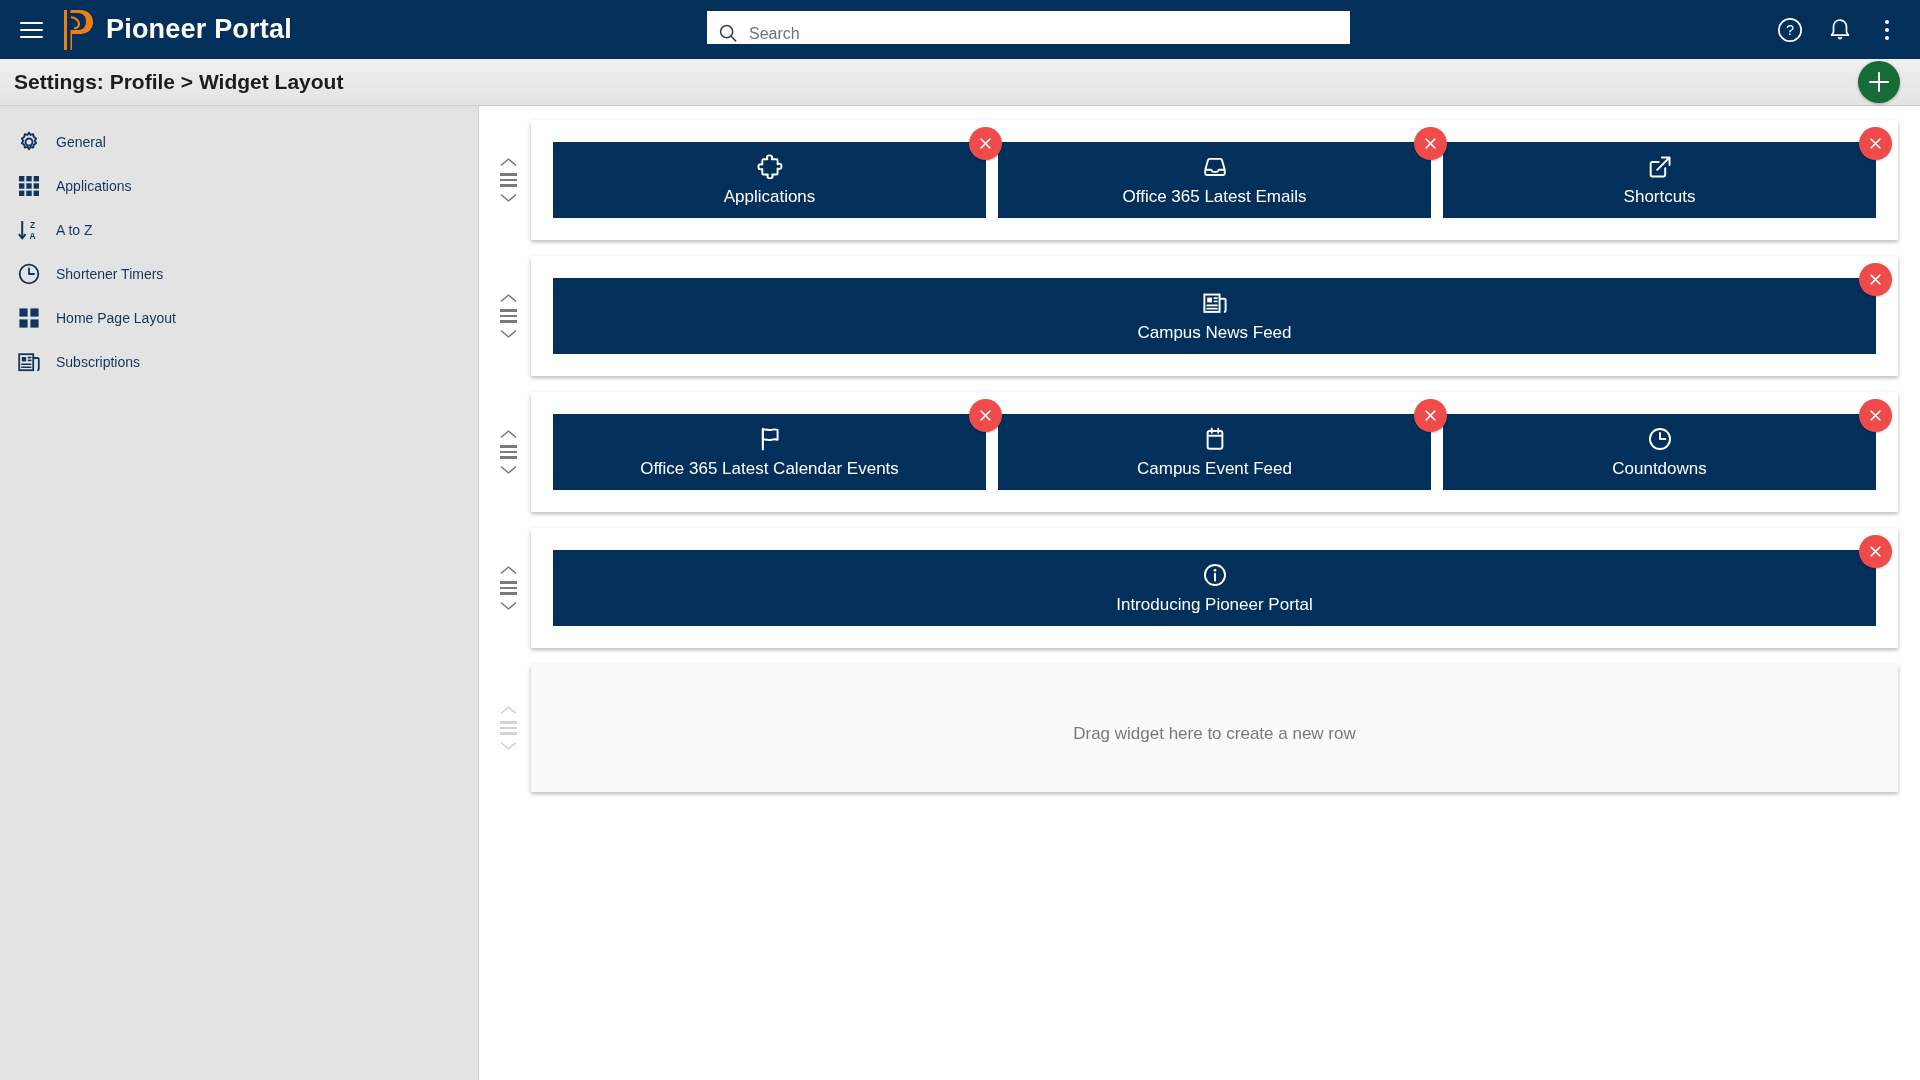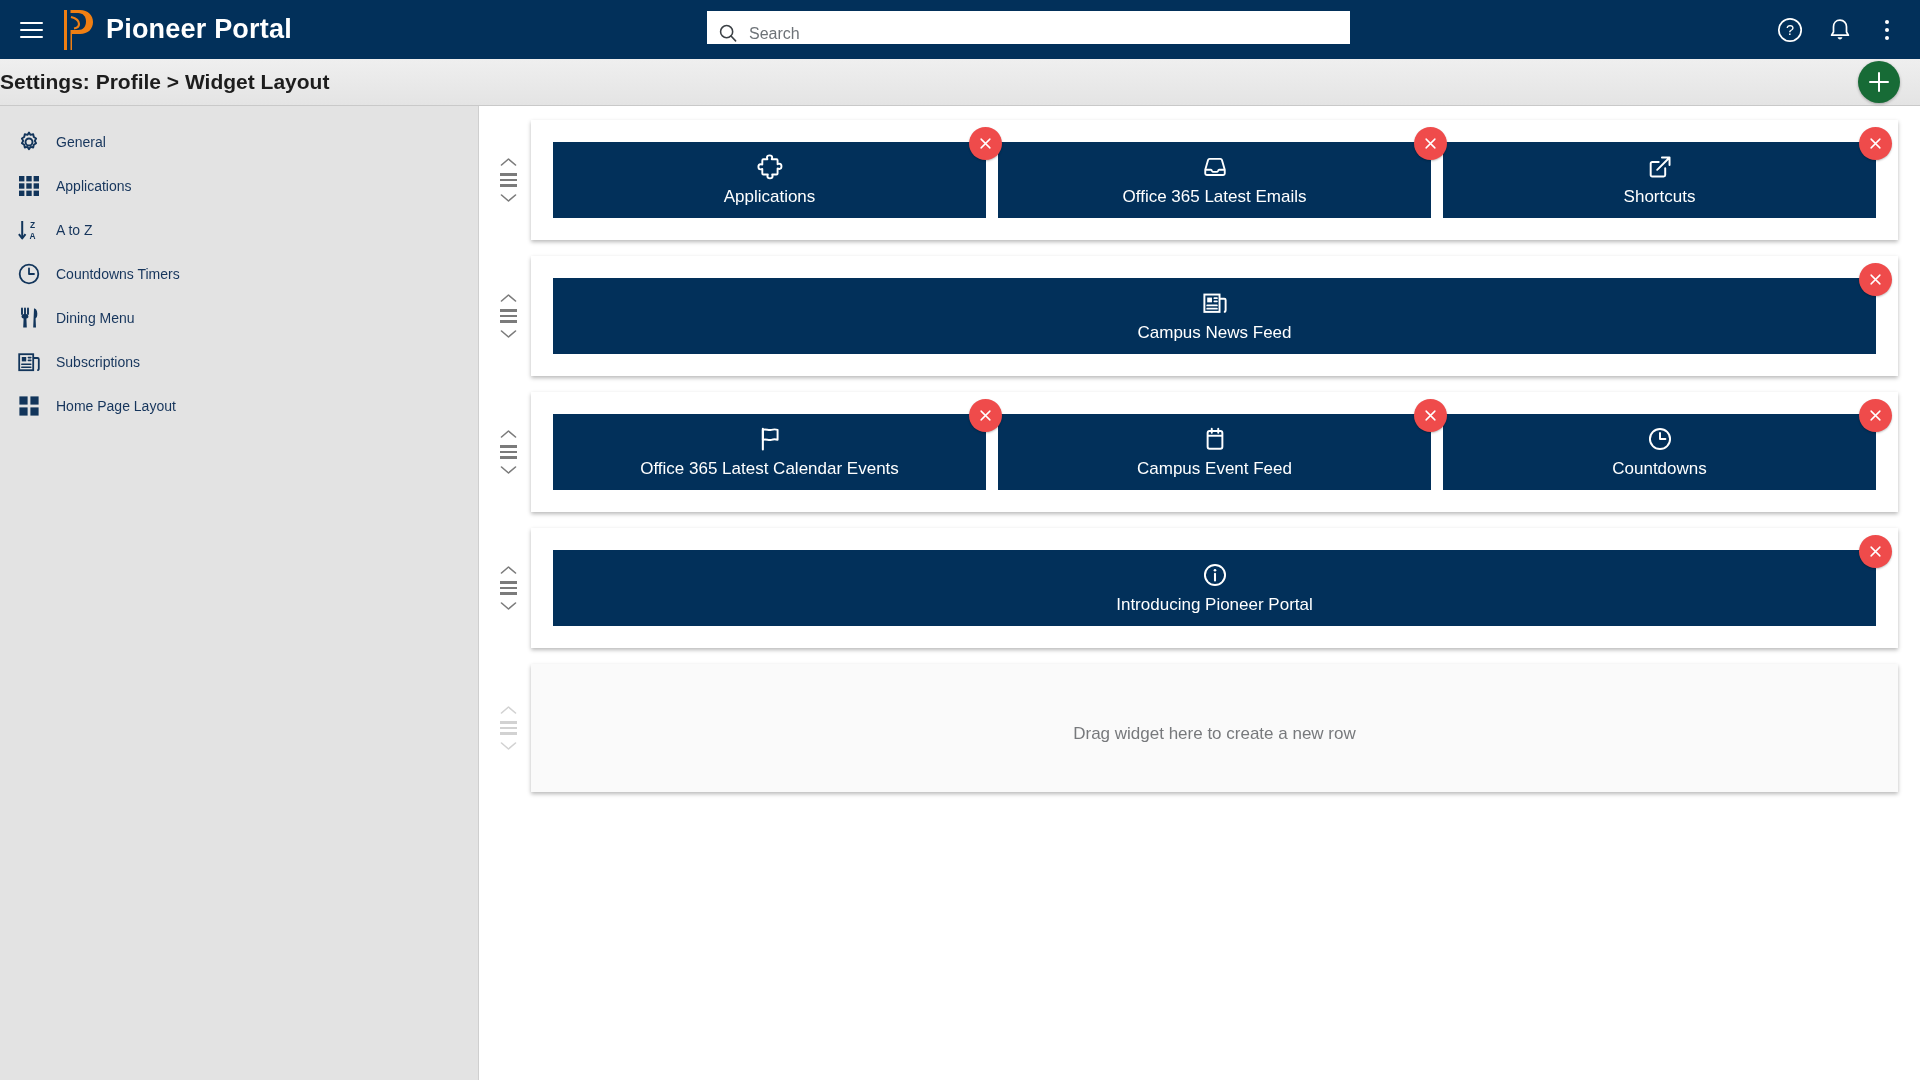--- a/index.html
+++ b/index.html
@@ -76,20 +76,21 @@
   .kebab i { width: 4px; height: 4px; border-radius: 50%; background: #fff; display: block; }
 
   
   .toolbar {
     position: relative;
     height: 47px;
     background: linear-gradient(#efefef, #e4e4e4);
     border-bottom: 1px solid #c9c9c9;
     display: flex;
     align-items: center;
+    padding-left: 14px;
   }
   .toolbar-title {
     font-size: 21px;
     font-weight: 700;
     color: #1d1d1d;
   }
   .fab {
     position: absolute;
     right: 20px;
     top: 50%;
@@ -317,54 +318,44 @@
         </span>
         <span class="side-label">A to Z</span>
       </div>
       <div class="side-item">
         <span class="side-ico">
           <svg viewBox="0 0 24 24" width="24" height="24">
             <circle cx="12" cy="12" r="9.3" fill="none" stroke="#12355b" stroke-width="1.8"></circle>
             <path d="M12 6.4 V12 H17" fill="none" stroke="#12355b" stroke-width="1.8" stroke-linecap="round" stroke-linejoin="round"></path>
           </svg>
         </span>
-        <span class="side-label">Countdowns Timers</span>
+        <span class="side-label">Shortener Timers</span>
       </div>
       <div class="side-item">
         <span class="side-ico">
           <svg viewBox="0 0 24 24" width="24" height="24">
-            <path d="M5 2.5 V8 M8 2.5 V8 M11 2.5 V8" stroke="#12355b" stroke-width="1.9" stroke-linecap="round"></path>
-            <path d="M8 8 C5 8 4.4 9.6 4.6 11 C4.8 12.3 6.6 12.6 6.6 12.6 L6.2 21.6 H9.8 L9.4 12.6 C9.4 12.6 11.2 12.3 11.4 11 C11.6 9.6 11 8 8 8 Z" fill="#12355b"></path>
-            <path d="M17.8 2.4 C20 3.4 20.6 6.6 20.2 9.6 C19.9 11.8 18.6 12.6 18.6 12.6 L19 21.6 H16.2 L17 2.4 Z" fill="#12355b"></path>
+            <rect x="2.4" y="2.4" width="8.2" height="8.2" fill="#12355b"></rect>
+            <rect x="13.4" y="2.4" width="8.2" height="8.2" fill="#12355b"></rect>
+            <rect x="2.4" y="13.4" width="8.2" height="8.2" fill="#12355b"></rect>
+            <rect x="13.4" y="13.4" width="8.2" height="8.2" fill="#12355b"></rect>
           </svg>
         </span>
-        <span class="side-label">Dining Menu</span>
+        <span class="side-label">Home Page Layout</span>
       </div>
       <div class="side-item">
         <span class="side-ico">
           <svg viewBox="0 0 24 24" width="24" height="24">
             <rect x="2.2" y="4.2" width="14" height="16" fill="none" stroke="#12355b" stroke-width="1.8"></rect>
             <path d="M16.2 8 H20.6 C21.4 8 21.8 8.5 21.8 9.3 V18.4 C21.8 19.4 21.1 20.2 20.2 20.2" fill="none" stroke="#12355b" stroke-width="1.8" stroke-linejoin="round"></path>
             <rect x="4.8" y="7" width="4.4" height="4.4" fill="#12355b"></rect>
             <path d="M11.4 7.6 H13.8 M11.4 10.4 H13.8 M4.8 14.2 H13.8 M4.8 17.2 H13.8" stroke="#12355b" stroke-width="1.6" stroke-linecap="round"></path>
           </svg>
         </span>
         <span class="side-label">Subscriptions</span>
       </div>
-      <div class="side-item">
-        <span class="side-ico">
-          <svg viewBox="0 0 24 24" width="24" height="24">
-            <rect x="2.4" y="2.4" width="8.2" height="8.2" fill="#12355b"></rect>
-            <rect x="13.4" y="2.4" width="8.2" height="8.2" fill="#12355b"></rect>
-            <rect x="2.4" y="13.4" width="8.2" height="8.2" fill="#12355b"></rect>
-            <rect x="13.4" y="13.4" width="8.2" height="8.2" fill="#12355b"></rect>
-          </svg>
-        </span>
-        <span class="side-label">Home Page Layout</span>
-      </div>
     </nav>
 
   <main class="canvas" id="canvas">
       <div class="row-block">
         <div class="handle">
           <svg class="chev" viewBox="0 0 17 10">
             <path d="M1.5 8 L8.5 2 L15.5 8" fill="none" stroke="currentColor" stroke-width="1.6" stroke-linecap="round" stroke-linejoin="round"></path>
           </svg>
           <span class="grip">
             <i></i>

